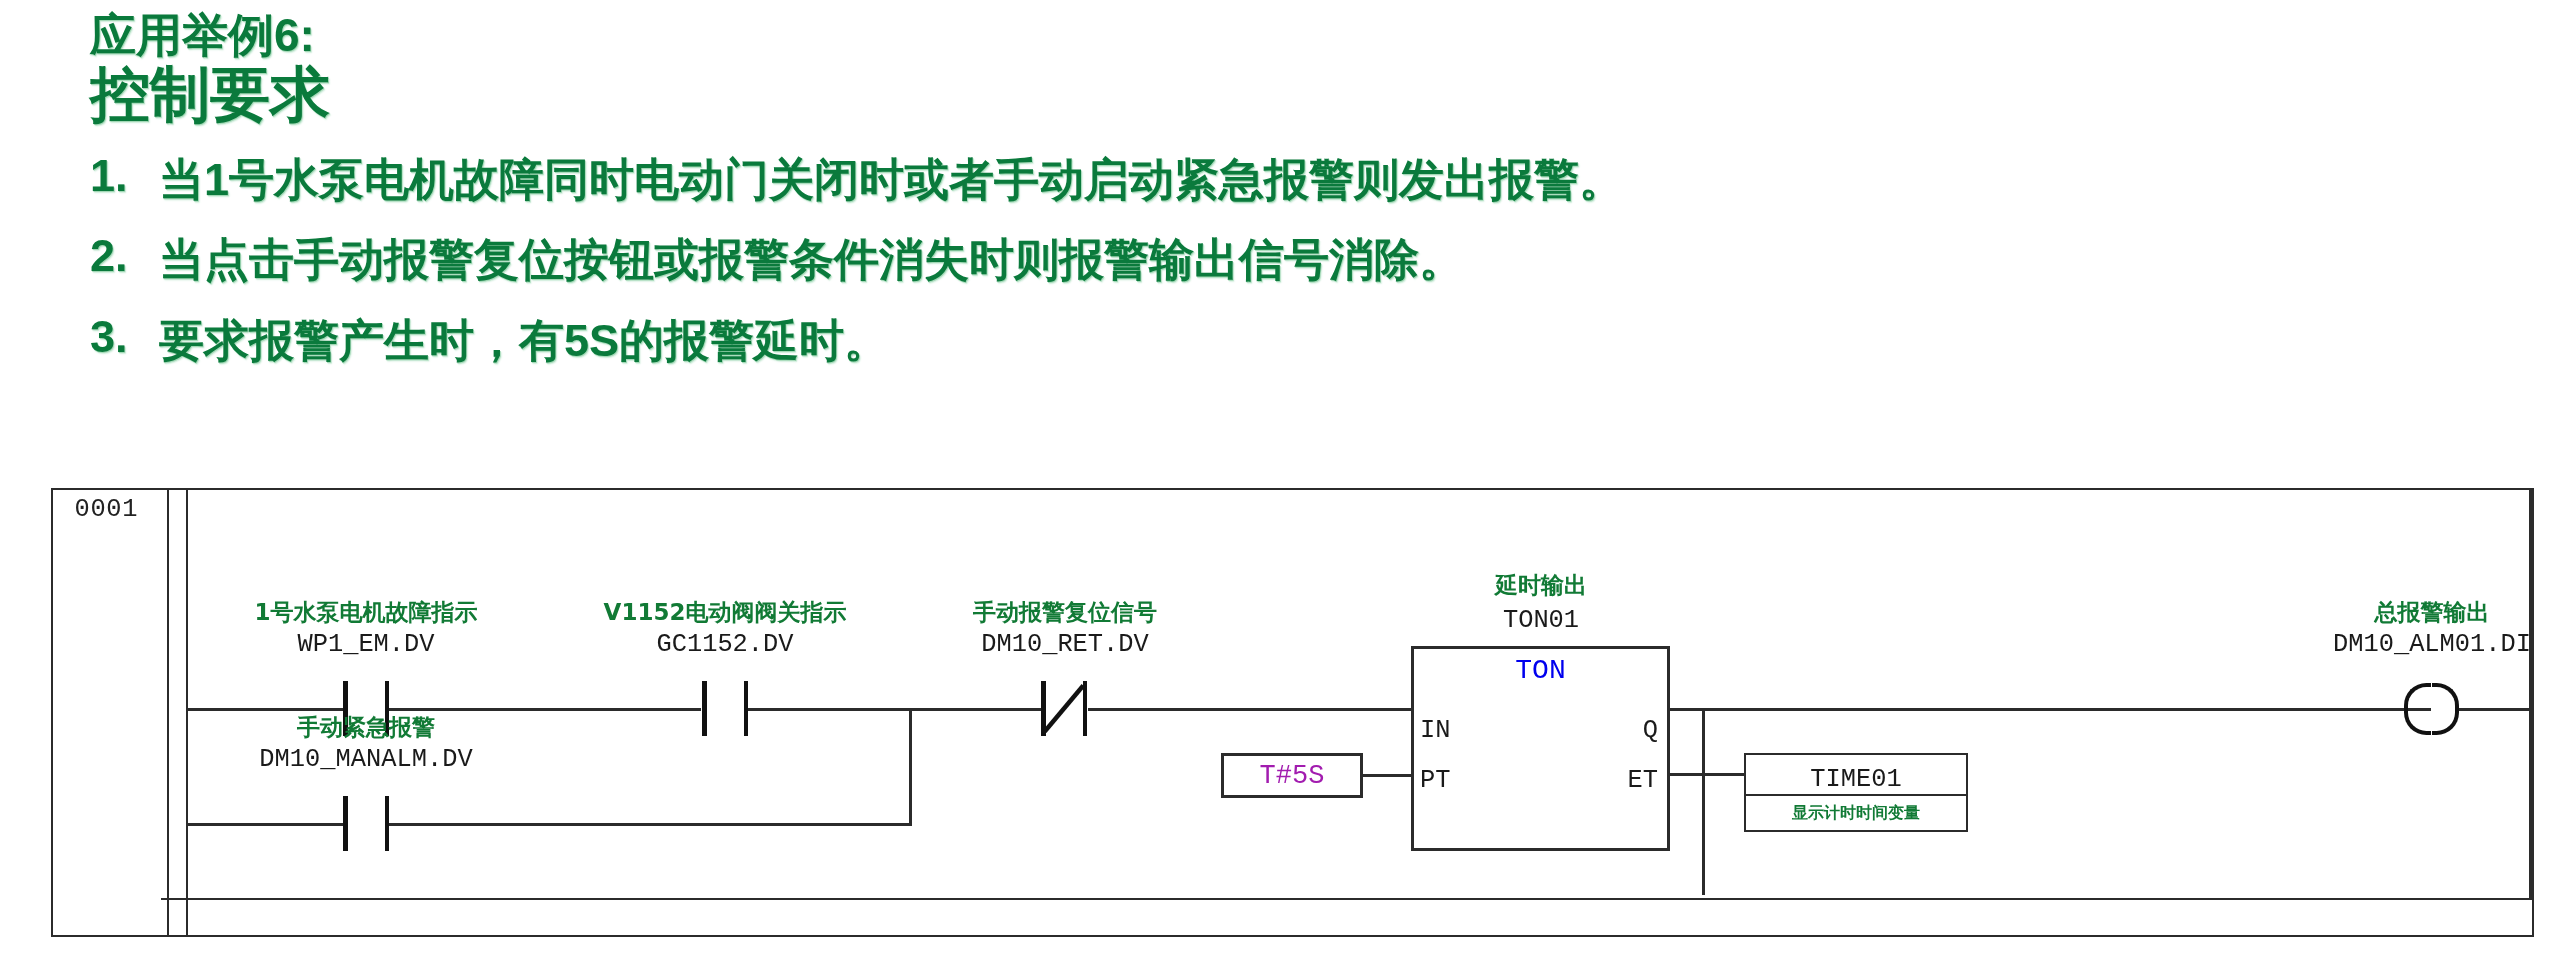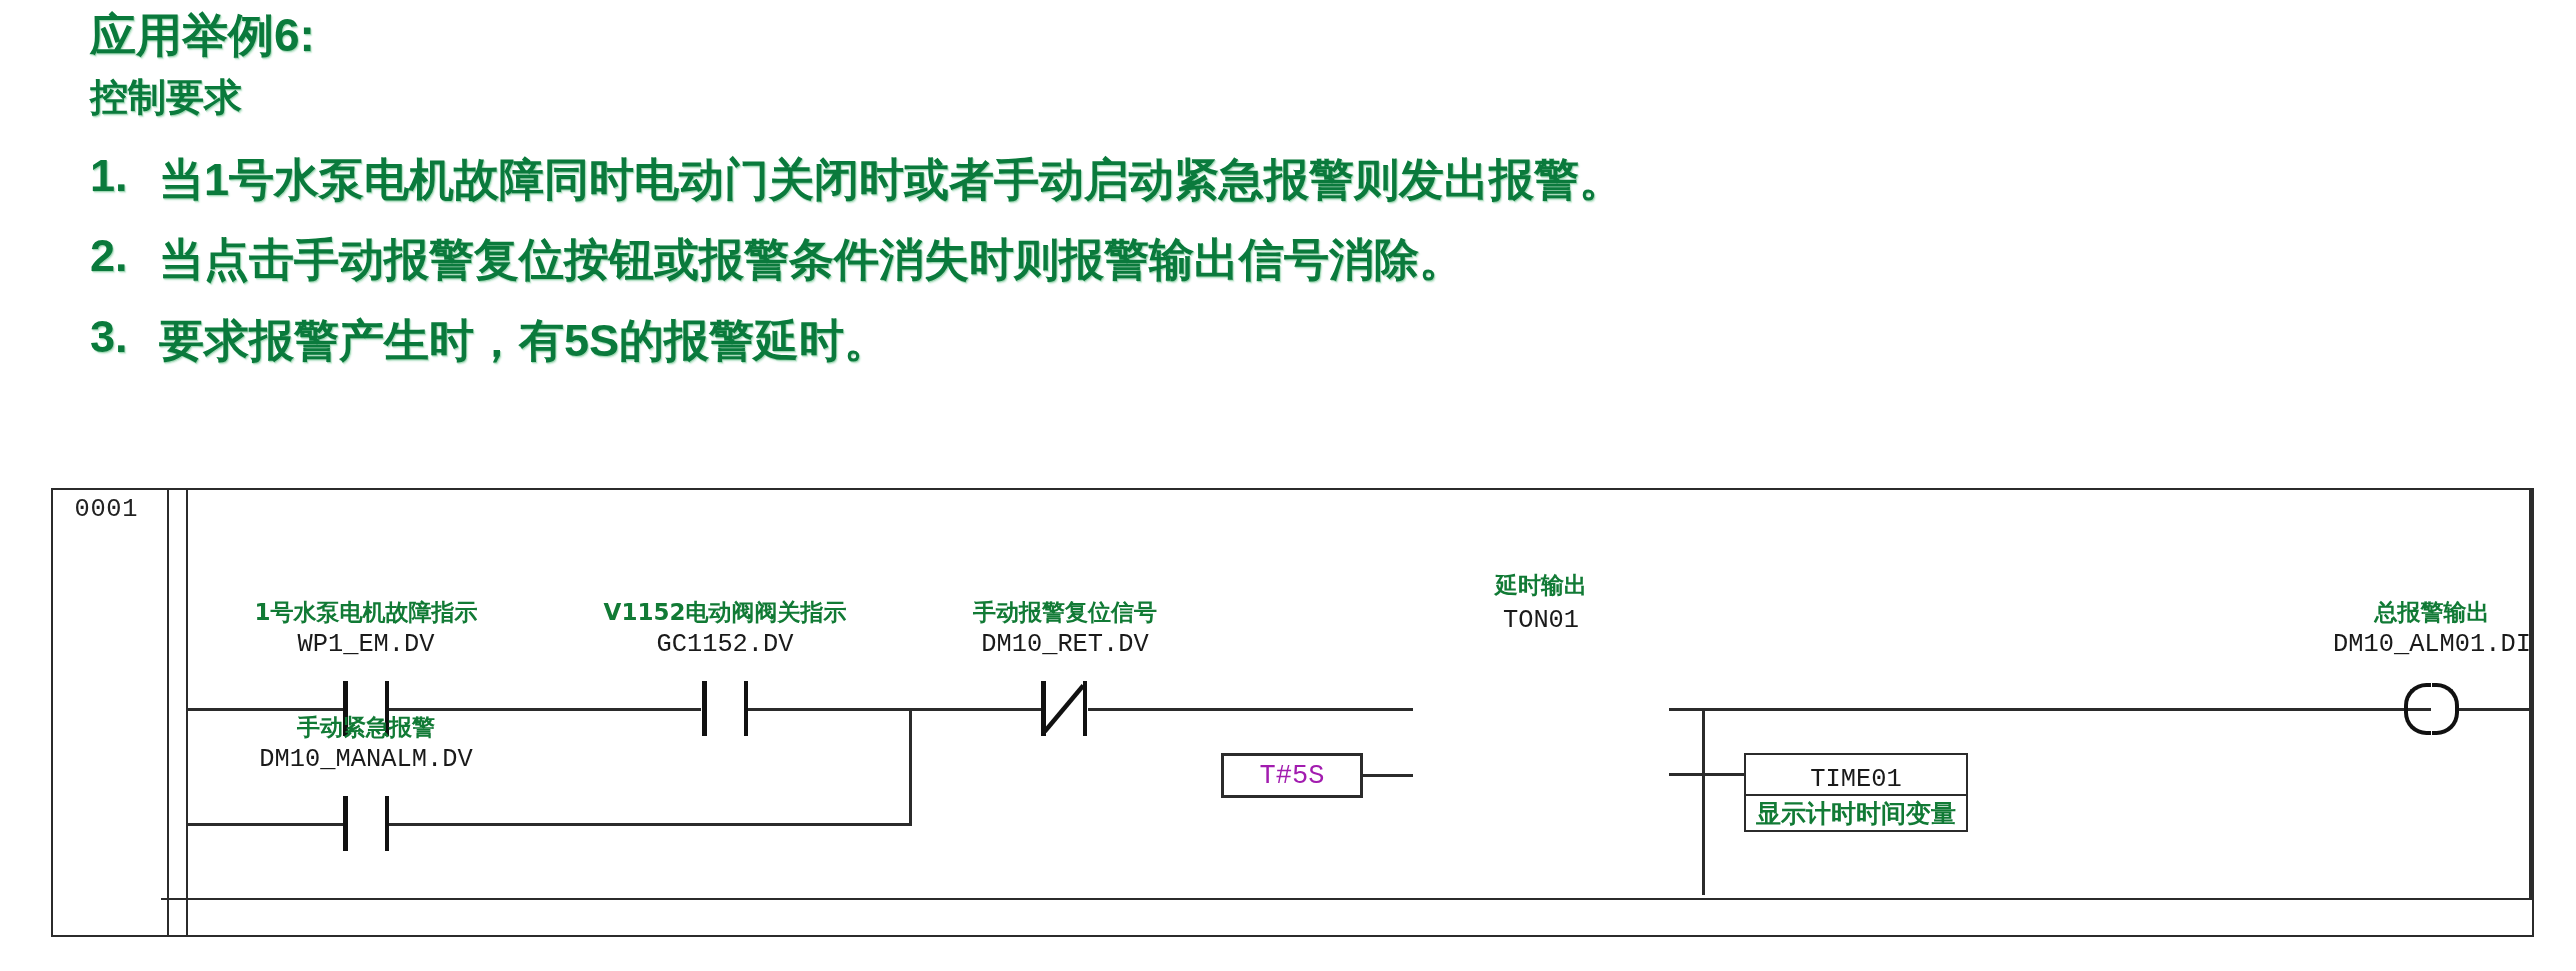--- a/index.html
+++ b/index.html
@@ -17,21 +17,21 @@
   }
   .t-line{
     position:absolute;
     color:#0a7a3c;
     font-weight:bold;
     white-space:nowrap;
     text-shadow:0.7px 0.7px 0 rgba(160,215,180,.95), 1.5px 1.5px 1.5px rgba(190,230,205,.75);
     letter-spacing:0px;
   }
   #title-line{ left:90px; top:4.5px;  font-size:46px; }
-  #subtitle-line{ left:90px; top:72px; font-size:38px; }
+  #subtitle-line{ left:90px; top:55px; font-size:60px; }
   .li-row{
     position:absolute;
     left:90px;
     display:flex;
     align-items:flex-start;
     color:#0a7a3c;
     font-weight:bold;
     font-size:45px;
     white-space:nowrap;
     text-shadow:0.7px 0.7px 0 rgba(160,215,180,.95), 1.5px 1.5px 1.5px rgba(190,230,205,.75);
@@ -187,21 +187,21 @@
     width:224px; height:36px;
     border:2.2px solid #2b2b2b;
     border-top:none;
     box-sizing:border-box;
     background:#fff;
     display:flex;align-items:center;justify-content:center;
   }
   #et-comment-text{
     color:#117a35;
     font-weight:bold;
-    font-size:25px;
+    font-size:16px;
     font-family:"DejaVu Sans","Liberation Sans",sans-serif;
   }
 </style>
 </head>
 <body>
 
 <div id="text-block">
 
   <div class="t-line" id="title-line">应用举例6:</div>
 
@@ -268,20 +268,27 @@
   <div class="lbl lbl-cn ctr" style="left:313px; top:226px;">手动紧急报警</div>
   <div class="lbl lbl-tag ctr" style="left:313px; top:257px;">DM10_MANALM.DV</div>
   <div class="contact" style="left:290px; top:306px;">
     <div class="bar bar-l"></div>
     <div class="bar bar-r"></div>
   </div>
 
   <div class="lbl lbl-cn ctr" style="left:1488px; top:84px;">延时输出</div>
   <div class="lbl lbl-tag ctr" style="left:1488px; top:118px;">TON01</div>
 
+  <div id="ton-block">
+    <div id="ton-type">TON</div>
+    <div class="pin" id="pin-in">IN</div>
+    <div class="pin" id="pin-pt">PT</div>
+    <div class="pin" id="pin-q">Q</div>
+    <div class="pin" id="pin-et">ET</div>
+  </div>
 
   <div id="pt-const-box">
     <span id="pt-const-text">T#5S</span>
   </div>
   <div class="wire wire-h" style="left:1308px; top:284px; width:52px;"></div>
 
   <div class="wire wire-h" style="left:1616px; top:218px; width:762px;"></div>
 
   <div class="wire wire-h" style="left:1616px; top:283px; width:34px;"></div>
   <div class="wire wire-v" style="left:1649px; top:218px; height:187px;"></div>

